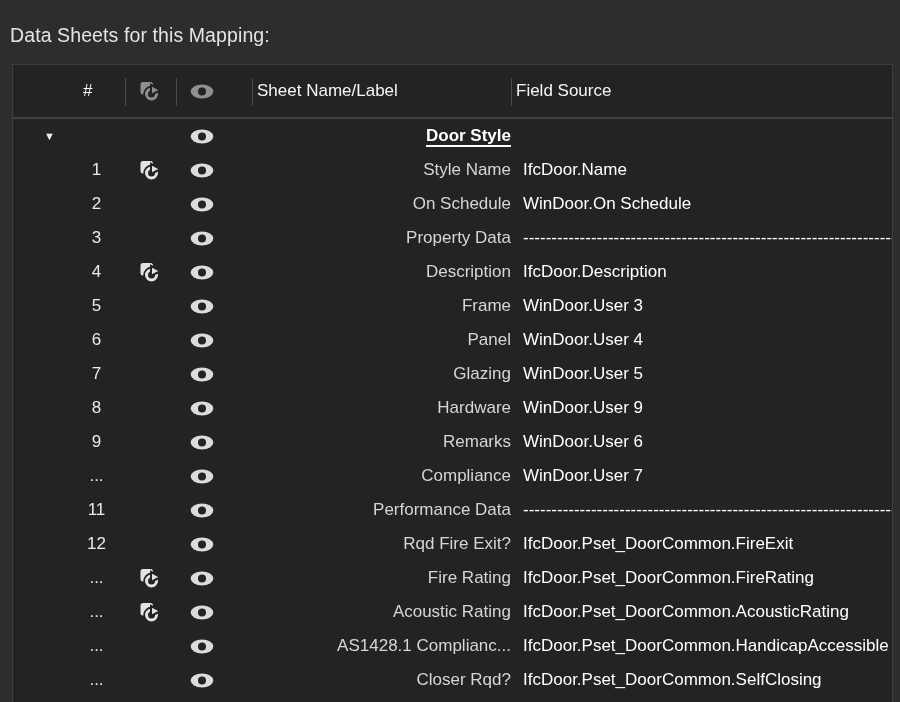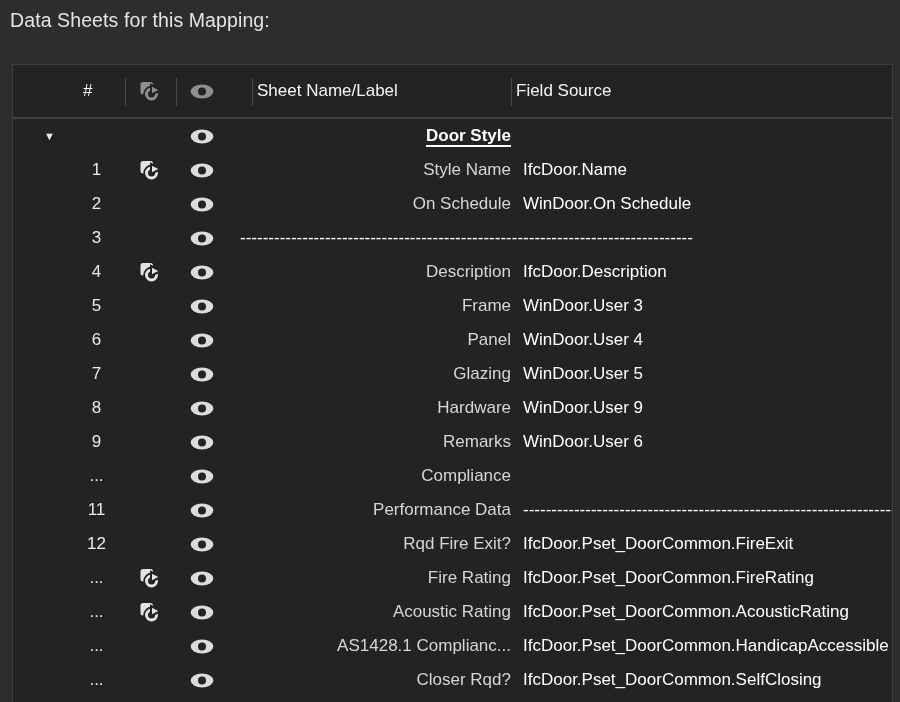--- a/index.html
+++ b/index.html
@@ -9,21 +9,21 @@
   }
   *{margin:0;padding:0;box-sizing:border-box;}
   html,body{width:900px;height:702px;overflow:hidden;}
   body{
     background:var(--page-bg);
     font-family:"Liberation Sans", sans-serif;
     position:relative;
     -webkit-font-smoothing:antialiased;
   }
   .page-title{
-    position:absolute;left:10px;top:9px;
+    position:absolute;left:10px;top:24px;
     font-size:19.5px;font-weight:500;color:#e4e4e4;letter-spacing:.1px;
   }
   .tablewrap{
     position:absolute;left:12px;top:64px;width:881px;height:638px;
     background:var(--table-bg);
     border:1px solid var(--table-border);border-bottom:none;
     overflow:hidden;
   }
   .thead{
     height:54px;display:flex;align-items:center;position:relative;
@@ -202,20 +202,23 @@
       </span>
     </div>
     <div class="cell c-eye">
       <span class="icon icon-eye">
         <svg width="24" height="15" viewBox="0 0 24 15">
           <ellipse cx="12" cy="7.5" rx="11.3" ry="7" fill="currentColor"></ellipse>
           <circle cx="12" cy="7.5" r="4" fill="#232323"></circle>
         </svg>
       </span>
     </div>
+    <div class="cell c-name">
+      <span class="nm">Property Data</span>
+    </div>
     <div class="cell c-source">--------------------------------------------------------------------------------</div>
   </div>
 
   <div class="row">
     <div class="cell c-tree">
       <span class="tri" style="visibility: hidden;">▼</span>
     </div>
     <div class="cell c-num">4</div>
     <div class="cell c-refresh">
       <span class="icon icon-refresh">
@@ -405,20 +408,21 @@
       <span class="icon icon-eye">
         <svg width="24" height="15" viewBox="0 0 24 15">
           <ellipse cx="12" cy="7.5" rx="11.3" ry="7" fill="currentColor"></ellipse>
           <circle cx="12" cy="7.5" r="4" fill="#232323"></circle>
         </svg>
       </span>
     </div>
     <div class="cell c-name">
       <span class="nm">Compliance</span>
     </div>
+    <div class="cell c-source">WinDoor.User 7</div>
   </div>
 
   <div class="row">
     <div class="cell c-tree">
       <span class="tri" style="visibility: hidden;">▼</span>
     </div>
     <div class="cell c-num">11</div>
     <div class="cell c-refresh">
       <span class="icon icon-refresh" style="visibility: hidden;">
         <svg width="21" height="20" viewBox="0 0 21 20">

